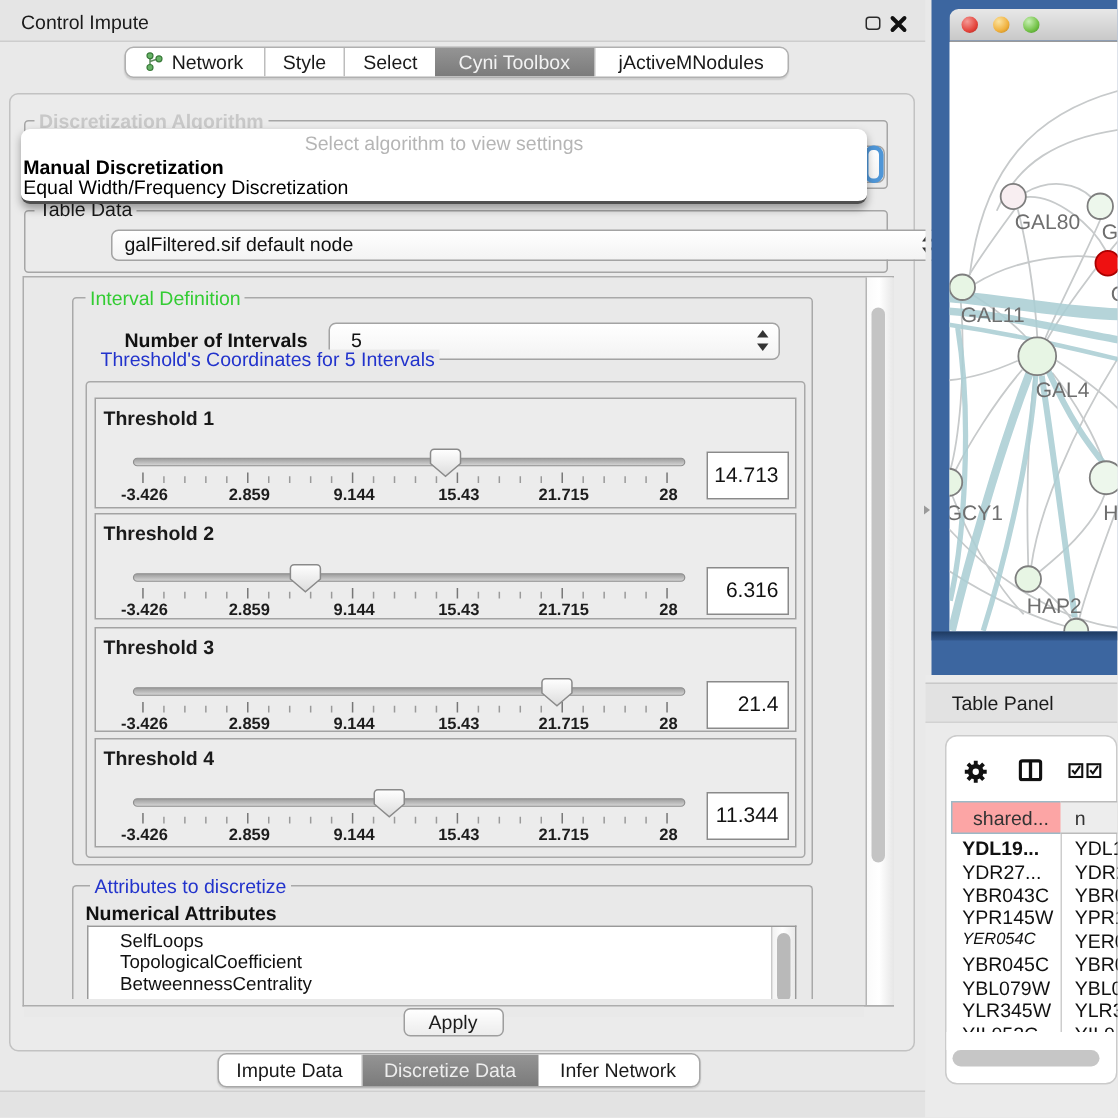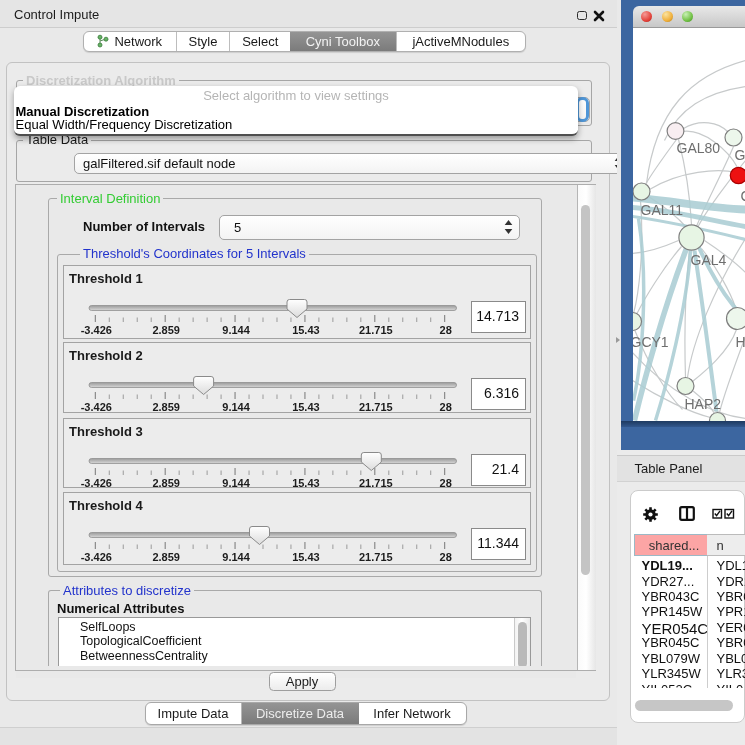--- a/index.html
+++ b/index.html
@@ -79,21 +79,21 @@
   <div class="abs" style="left:83px;top:219px;font-size:13px;font-weight:bold;color:#111;">Number of Intervals</div>
   <div class="combo" style="left:219px;top:214.5px;width:301px;height:25px;">
     <span class="ctext" style="left:14px;">5</span>
     <svg class="updown" viewBox="0 0 9 14">
         <path d="M4.5 0 L8.3 5 H0.7 Z" fill="#333"></path>
         <path d="M4.5 14 L8.3 9 H0.7 Z" fill="#333"></path>
       </svg>
   </div>
 
   <div class="grpbox" style="left:57px;top:253.5px;width:480px;height:318.5px;border-color:#a9a9a9;"></div>
-  <div class="grplabel" style="left:64px;top:247px;color:#2233cc;background:#e9e9e9;margin-left:16px;">Threshold's Coordinates for 5 Intervals</div>
+  <div class="grplabel" style="left:64px;top:233px;color:#2233cc;background:#e9e9e9;">Threshold's Coordinates for 5 Intervals</div>
 
   <div class="tbox" style="top:264.5px;height:74px;">
   <div class="ttitle">Threshold 1</div>
 <svg style="position:absolute;left:0;top:0;" width="466" height="72" viewBox="0 0 466 72">
         <rect x="25.0" y="39.5" width="367.5" height="5" rx="2.5" fill="url(#tg264)" stroke="#8f8f8f" stroke-width="0.8"></rect>
         <defs>
           <linearGradient id="tg264" x1="0" y1="0" x2="0" y2="1">
             <stop offset="0" stop-color="#9a9a9a"></stop>
             <stop offset="1" stop-color="#d8d8d8"></stop>
           </linearGradient>
@@ -425,21 +425,21 @@
   <div class="abs" style="left:634px;top:534px;width:80px;height:22px;background:#fca5a5;border:1px solid #9bb9c6;font-size:13px;color:#333;text-align:center;line-height:21px;">shared...</div>
   <div class="abs" style="left:707px;top:534px;width:38px;height:22px;background:#ededed;border-top:1px solid #bbb;border-bottom:1px solid #bbb;font-size:13px;color:#333;padding-left:9.5px;line-height:21px;">n</div>
   <div class="abs" style="left:641.5px;top:558.0px;font-size:13px;color:#111;font-weight:bold;">YDL19...</div>
 <div class="abs" style="left:716.5px;top:558.0px;font-size:13px;color:#111;">YDL1</div>
 <div class="abs" style="left:641.5px;top:573.5px;font-size:13px;color:#111;">YDR27...</div>
 <div class="abs" style="left:716.5px;top:573.5px;font-size:13px;color:#111;">YDR2</div>
 <div class="abs" style="left:641.5px;top:588.9px;font-size:13px;color:#111;">YBR043C</div>
 <div class="abs" style="left:716.5px;top:588.9px;font-size:13px;color:#111;">YBR0</div>
 <div class="abs" style="left:641.5px;top:604.4px;font-size:13px;color:#111;">YPR145W</div>
 <div class="abs" style="left:716.5px;top:604.4px;font-size:13px;color:#111;">YPR1</div>
-<div class="abs" style="left:641.5px;top:619.8px;font-size:15px;color:#111;">YER054C</div>
+<div class="abs" style="left:641.5px;top:619.8px;font-size:11px;color:#111;font-style:italic;">YER054C</div>
 <div class="abs" style="left:716.5px;top:619.8px;font-size:13px;color:#111;">YER0</div>
 <div class="abs" style="left:641.5px;top:635.3px;font-size:13px;color:#111;">YBR045C</div>
 <div class="abs" style="left:716.5px;top:635.3px;font-size:13px;color:#111;">YBR0</div>
 <div class="abs" style="left:641.5px;top:650.7px;font-size:13px;color:#111;text-align:right;">YBL079W</div>
 <div class="abs" style="left:716.5px;top:650.7px;font-size:13px;color:#111;">YBL0</div>
 <div class="abs" style="left:641.5px;top:666.2px;font-size:13px;color:#111;">YLR345W</div>
 <div class="abs" style="left:716.5px;top:666.2px;font-size:13px;color:#111;">YLR3</div>
 <div class="abs" style="left:641.5px;top:681.6px;font-size:13px;color:#111;">YIL052C</div>
 <div class="abs" style="left:716.5px;top:681.6px;font-size:13px;color:#111;">YIL0</div>
 <div class="abs" style="left:706.5px;top:556px;width:1px;height:140px;background:#cdcdcd;"></div>

